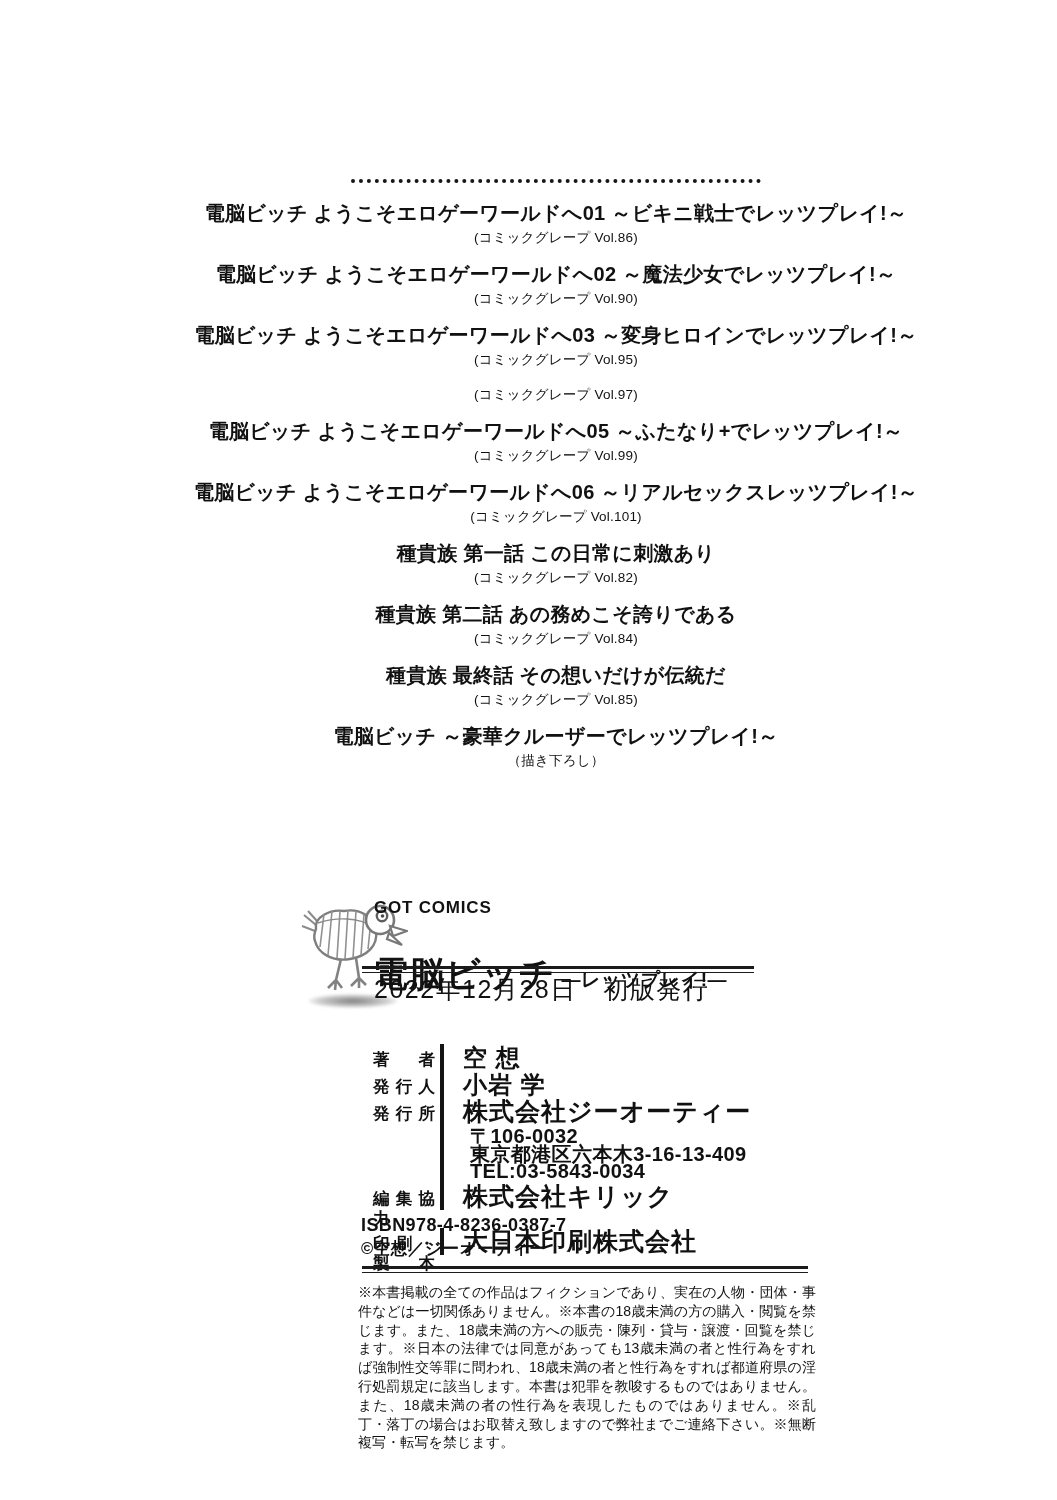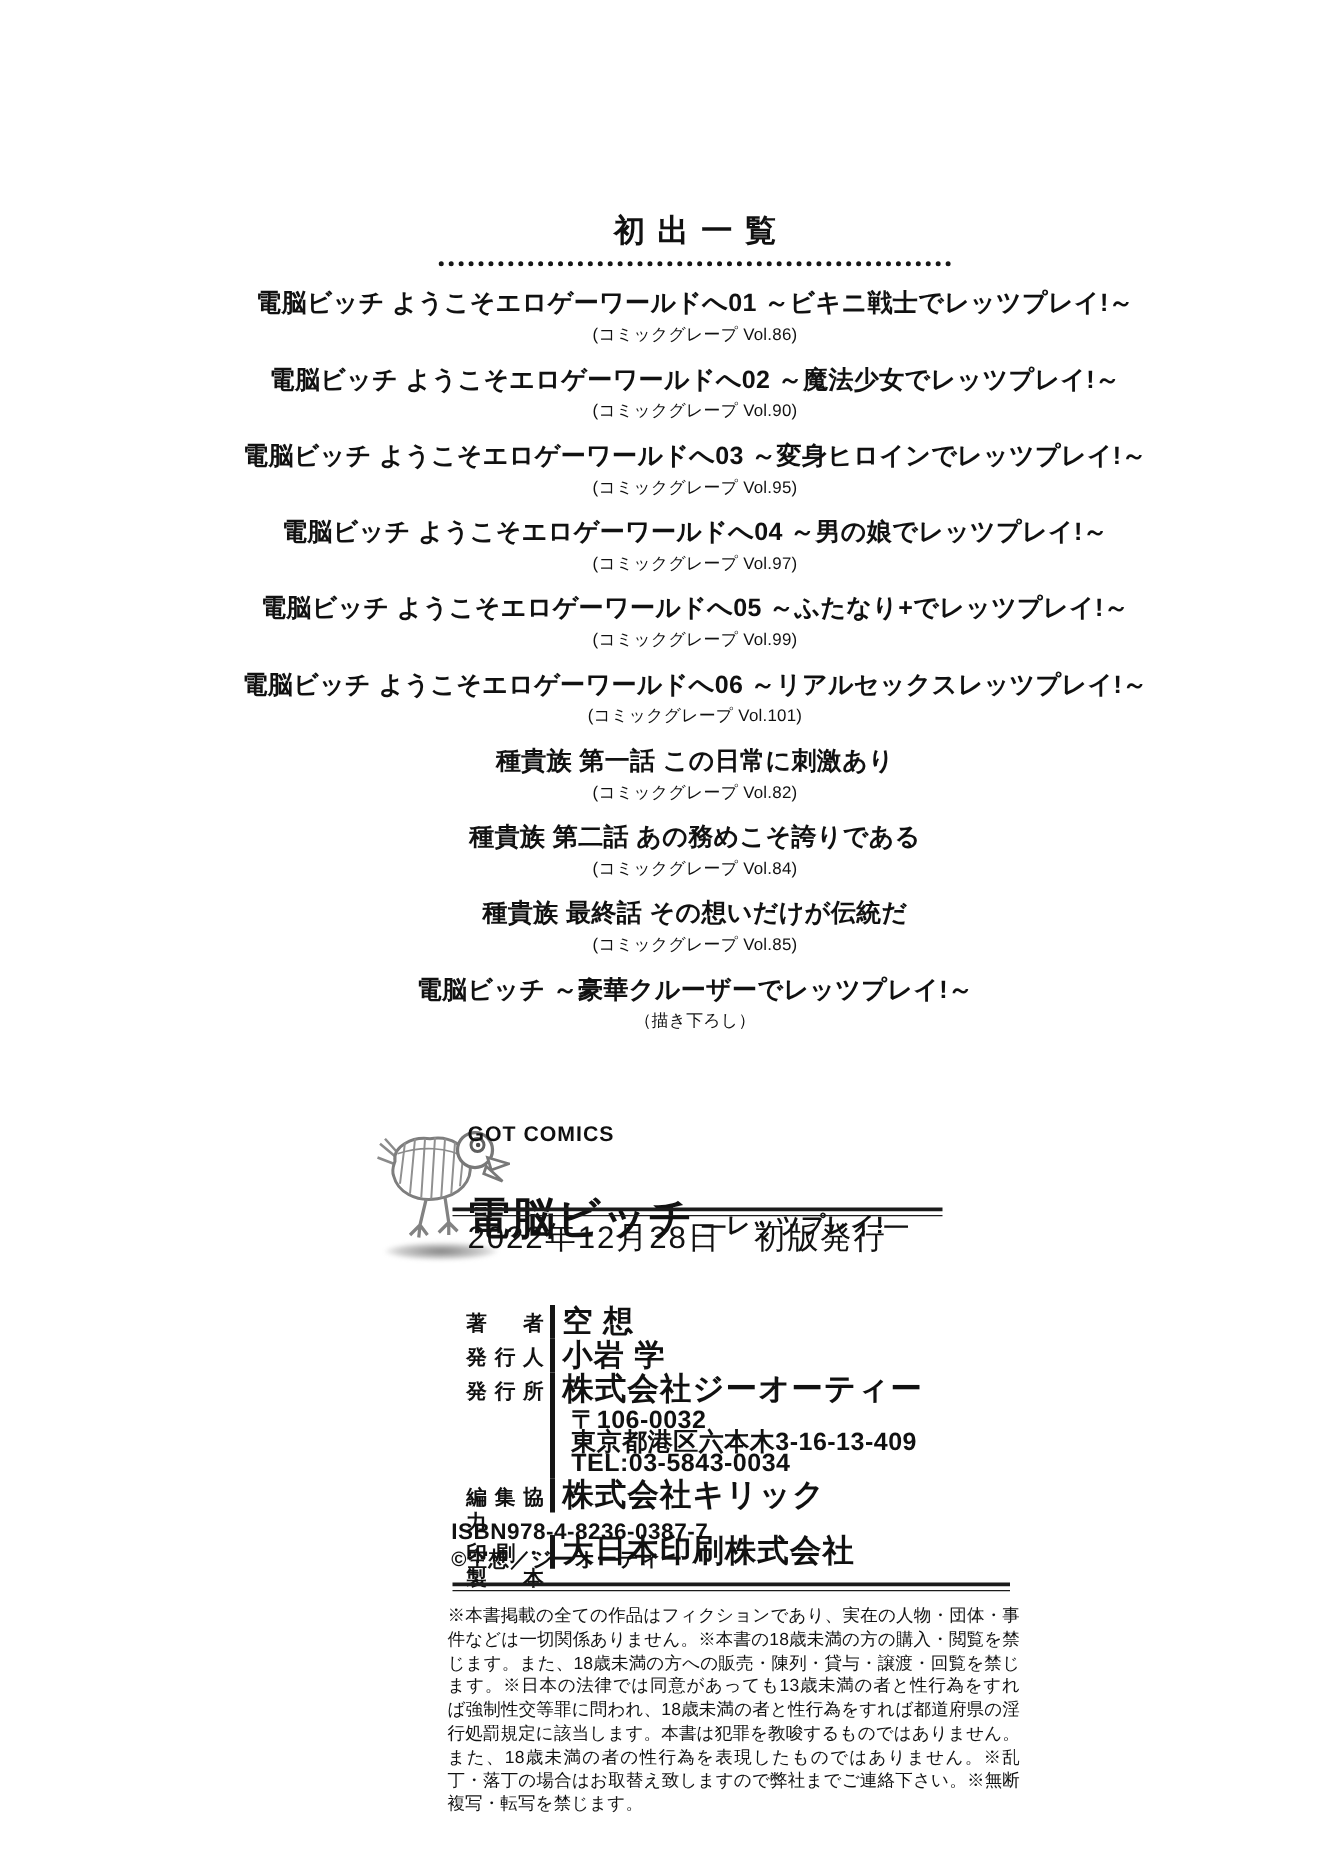--- a/index.html
+++ b/index.html
@@ -54,56 +54,54 @@
     font-size:25px;font-weight:400;letter-spacing:1.5px;white-space:nowrap;
   }
   .credits{position:absolute;left:73px;top:135px;width:440px;margin-top:16px;}
   .credit-row{display:flex;align-items:flex-start;}
   .credit-label{
     width:62px;flex:0 0 62px;font-size:16.5px;font-weight:600;
     text-align:justify;text-align-last:justify;margin-right:5px;
     padding-top:5px;line-height:20px;
   }
   .credit-value-wrap{
-    border-left:4.5px solid #141414;padding-left:6px;min-height:27px;
+    border-left:4.5px solid #141414;padding-left:19px;min-height:27px;
   }
   .credit-value{font-size:24px;font-weight:600;line-height:27px;letter-spacing:1px;white-space:nowrap;}
   .credit-value.big{font-size:25px;}
   .credit-details{margin:3px 0 2px 7px;}
   .credit-detail{font-size:20px;font-weight:600;line-height:17.5px;letter-spacing:.4px;white-space:nowrap;}
   .isbn-block{position:absolute;left:61px;top:320px;}
   .isbn{font-size:18px;font-weight:600;line-height:24px;letter-spacing:.4px;}
   .copyright{font-size:16.5px;font-weight:600;line-height:22px;letter-spacing:.6px;}
   .disclaimer{
     position:absolute;left:58px;top:390px;width:458px;
     font-size:14px;font-weight:500;line-height:18.8px;letter-spacing:.1px;
     text-align:justify;
   }
 </style>
 </head>
 <body>
 
 <section class="first-pub">
-  <h1 class="fp-title">初出一覧</h1>
   <div class="dotline"></div>
 
   <div class="entry">
     <div class="entry-title">電脳ビッチ ようこそエロゲーワールドへ01 ～ビキニ戦士でレッツプレイ!～</div>
     <div class="entry-source">(コミックグレープ Vol.86)</div>
   </div>
   <div class="entry">
     <div class="entry-title">電脳ビッチ ようこそエロゲーワールドへ02 ～魔法少女でレッツプレイ!～</div>
     <div class="entry-source">(コミックグレープ Vol.90)</div>
   </div>
   <div class="entry">
     <div class="entry-title">電脳ビッチ ようこそエロゲーワールドへ03 ～変身ヒロインでレッツプレイ!～</div>
     <div class="entry-source">(コミックグレープ Vol.95)</div>
   </div>
   <div class="entry">
-    <div class="entry-title">電脳ビッチ ようこそエロゲーワールドへ04 ～男の娘でレッツプレイ!～</div>
     <div class="entry-source">(コミックグレープ Vol.97)</div>
   </div>
   <div class="entry">
     <div class="entry-title">電脳ビッチ ようこそエロゲーワールドへ05 ～ふたなり+でレッツプレイ!～</div>
     <div class="entry-source">(コミックグレープ Vol.99)</div>
   </div>
   <div class="entry">
     <div class="entry-title">電脳ビッチ ようこそエロゲーワールドへ06 ～リアルセックスレッツプレイ!～</div>
     <div class="entry-source">(コミックグレープ Vol.101)</div>
   </div>

